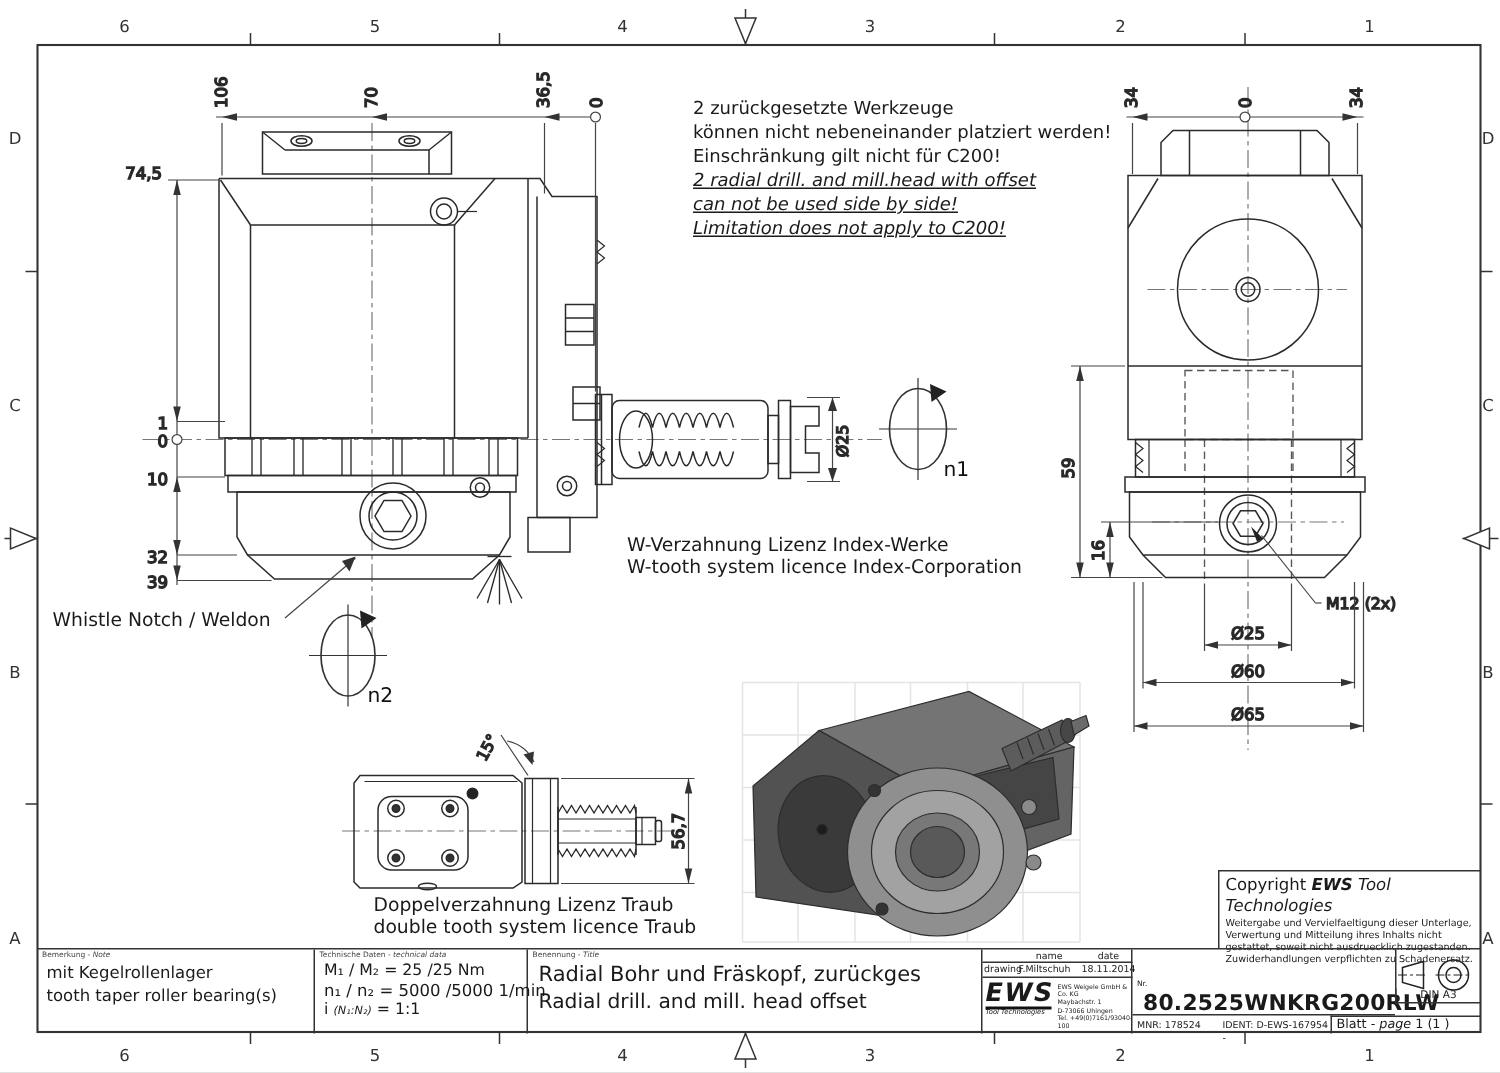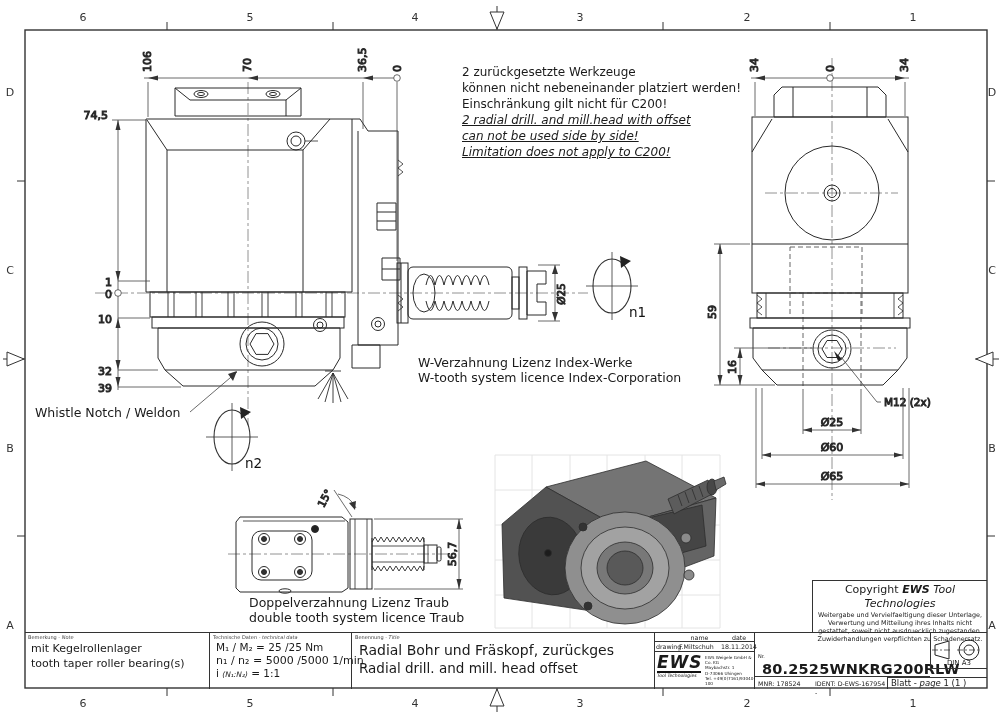--- a/index.html
+++ b/index.html
@@ -8,21 +8,21 @@
   .abs{position:absolute;}
   svg text{font-family:"DejaVu Sans",sans-serif;fill:#111;}
   .dim{font-size:11px;}
   .dimS{font-size:10.5px;}
   .rot{font-size:13.5px;}
   .bord{font-size:11px;fill:#333;}
   .note-block{font-size:12px;line-height:16px;white-space:nowrap;}
   .note-block .it{font-style:italic;text-decoration:underline;}
   .lbl{font-size:12.5px;white-space:nowrap;}
   .lbl .it{}
-  .copy{font-size:6.4px;line-height:8px;text-align:center;}
+  .copy{font-size:6.4px;line-height:8px;}
   .copy .head{font-size:11px;line-height:14px;}
   .copy .head b{font-style:italic;}
   .copy .head i{font-style:italic;}
   .cell-lbl{font-size:5px;color:#444;line-height:7px;padding:1px 0 0 3px;}
   .cell-lbl .it{font-style:italic;}
   .tb-text{font-size:11px;line-height:15px;padding-left:6px;white-space:nowrap;}
   .tb-text .it{font-style:italic;}
   .title-de{font-size:14px;line-height:18px;padding-left:7px;white-space:nowrap;}
   .title-en{font-size:13.5px;line-height:18px;padding-left:7px;white-space:nowrap;}
   .tiny{font-size:6.3px;line-height:9px;}

